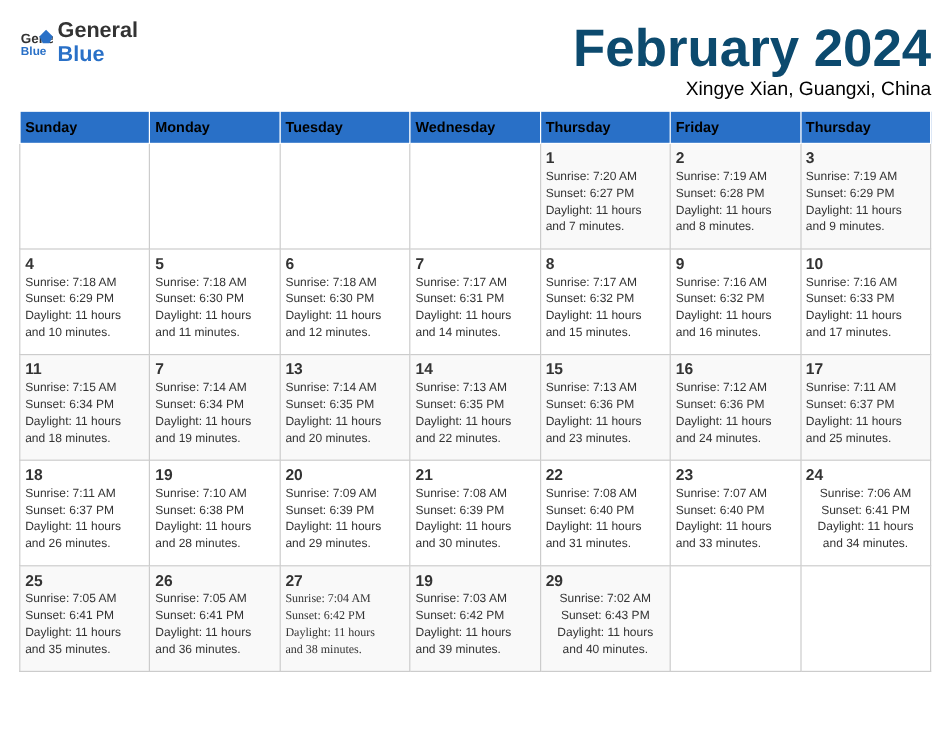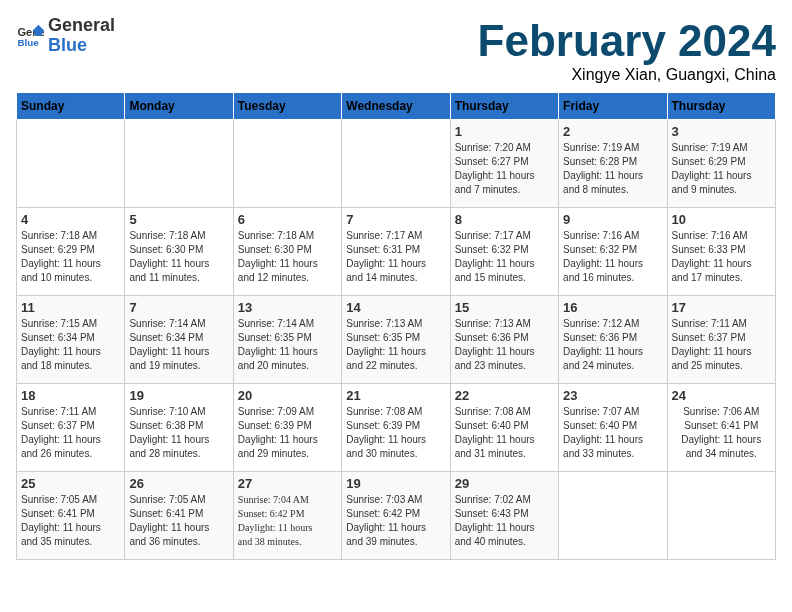--- a/index.html
+++ b/index.html
@@ -317,21 +317,21 @@
         </td>
         <td>
           <span class="day-num">19</span>
           <div class="day-info" style="white-space: pre-line;">Sunrise: 7:03 AM
 Sunset: 6:42 PM
 Daylight: 11 hours
 and 39 minutes.</div>
         </td>
         <td>
           <span class="day-num">29</span>
-          <div class="day-info" style="white-space: pre-line;">Sunrise: 7:02 AM
+          <div class="day-info" style="white-space: pre-line; text-align: center;">Sunrise: 7:02 AM
 Sunset: 6:43 PM
 Daylight: 11 hours
 and 40 minutes.</div>
         </td>
         <td class="empty-cell"></td>
         <td class="empty-cell"></td>
       </tr>
     </tbody>
 </table>
 

